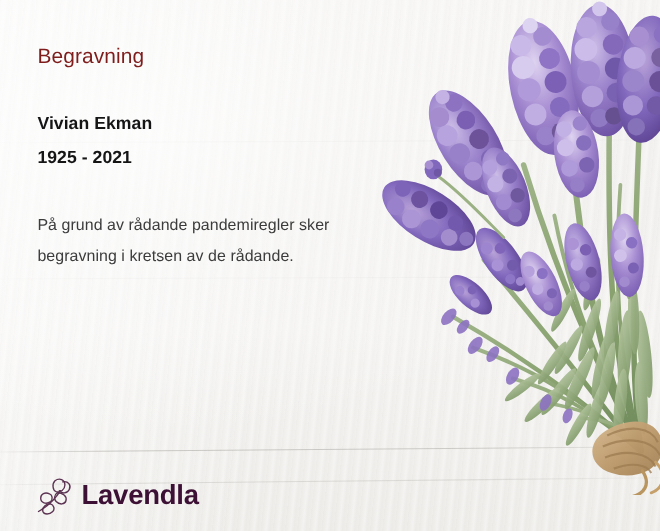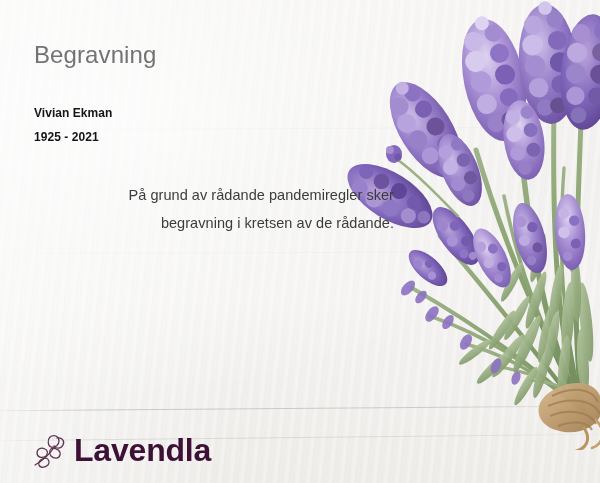--- a/index.html
+++ b/index.html
@@ -77,66 +77,65 @@
   .content {
     position: absolute;
     left: 34px;
     top: 0;
     width: 360px;
   }
 
   .title {
     margin: 0;
     padding-top: 42px;
-    font-size: 24px;
+    font-size: 19px;
     font-weight: 400;
     letter-spacing: .1px;
-    color: #737373;
+    color: #7f1d1d;
     line-height: 1.1;
   }
 
   .block { margin-top: 0; }
 
   .name-block { padding-top: 34px; }
   .place-block { padding-top: 29px; }
 
   .strong-line {
-    font-size: 12px;
+    font-size: 16px;
     font-weight: 700;
     color: #151515;
     line-height: 1.95;
     letter-spacing: .05px;
     white-space: nowrap;
   }
 
   .para {
     font-size: 14.5px;
     font-weight: 400;
     color: #3c3c3c;
     line-height: 1.92;
     letter-spacing: .05px;
     white-space: nowrap;
-    text-align: right;
   }
 
   .para-1 { padding-top: 33px; }
   .para-2 { padding-top: 28px; }
 
   
   .logo {
     position: absolute;
     left: 31px;
     bottom: 14px;
     display: flex;
     align-items: center;
     gap: 7px;
   }
   .logo-mark { width: 36px; height: 38px; display: block; }
   .logo-word {
-    font-size: 32px;
+    font-size: 25px;
     font-weight: 700;
     color: #3d1035;
     letter-spacing: -0.2px;
     line-height: 1;
   }
 </style>
 </head>
 <body>
 
 <div class="card">

